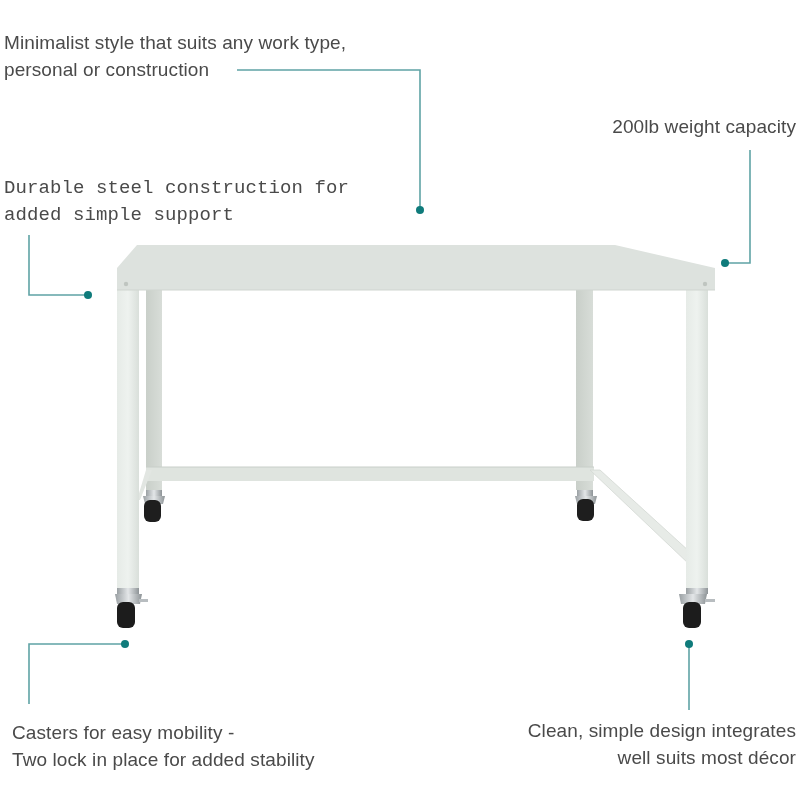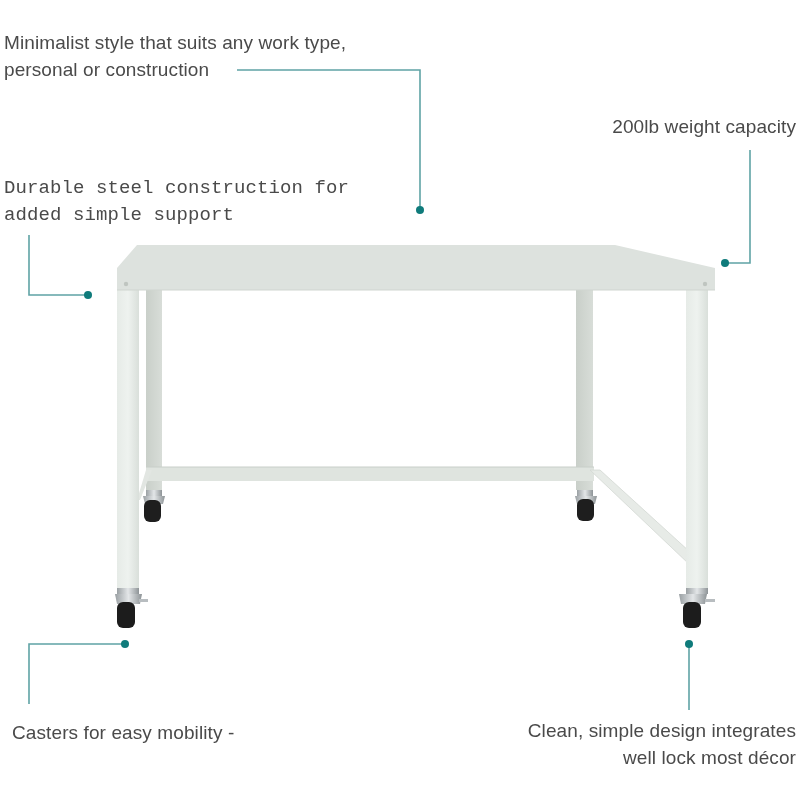--- a/index.html
+++ b/index.html
@@ -101,18 +101,19 @@
   <span>200lb weight capacity</span>
 </div>
 
 <div class="callout-text" style="left:4px; top:175px;font-family:Liberation Mono, monospace;">
   <span>Durable steel construction for</span>
   <span>added simple support</span>
 </div>
 
 <div class="callout-text" style="left:12px; top:711px;margin-top:8px;">
   <span>Casters for easy mobility -</span>
+  <span>Two lock in place for added stability</span>
 </div>
 
 <div class="callout-text right" style="right:4px; top:717px;margin-left:16px;">
   <span>Clean, simple design integrates</span>
-  <span>well lock most décor</span>
+  <span>well suits most décor</span>
 </div>
 
 </body></html>

